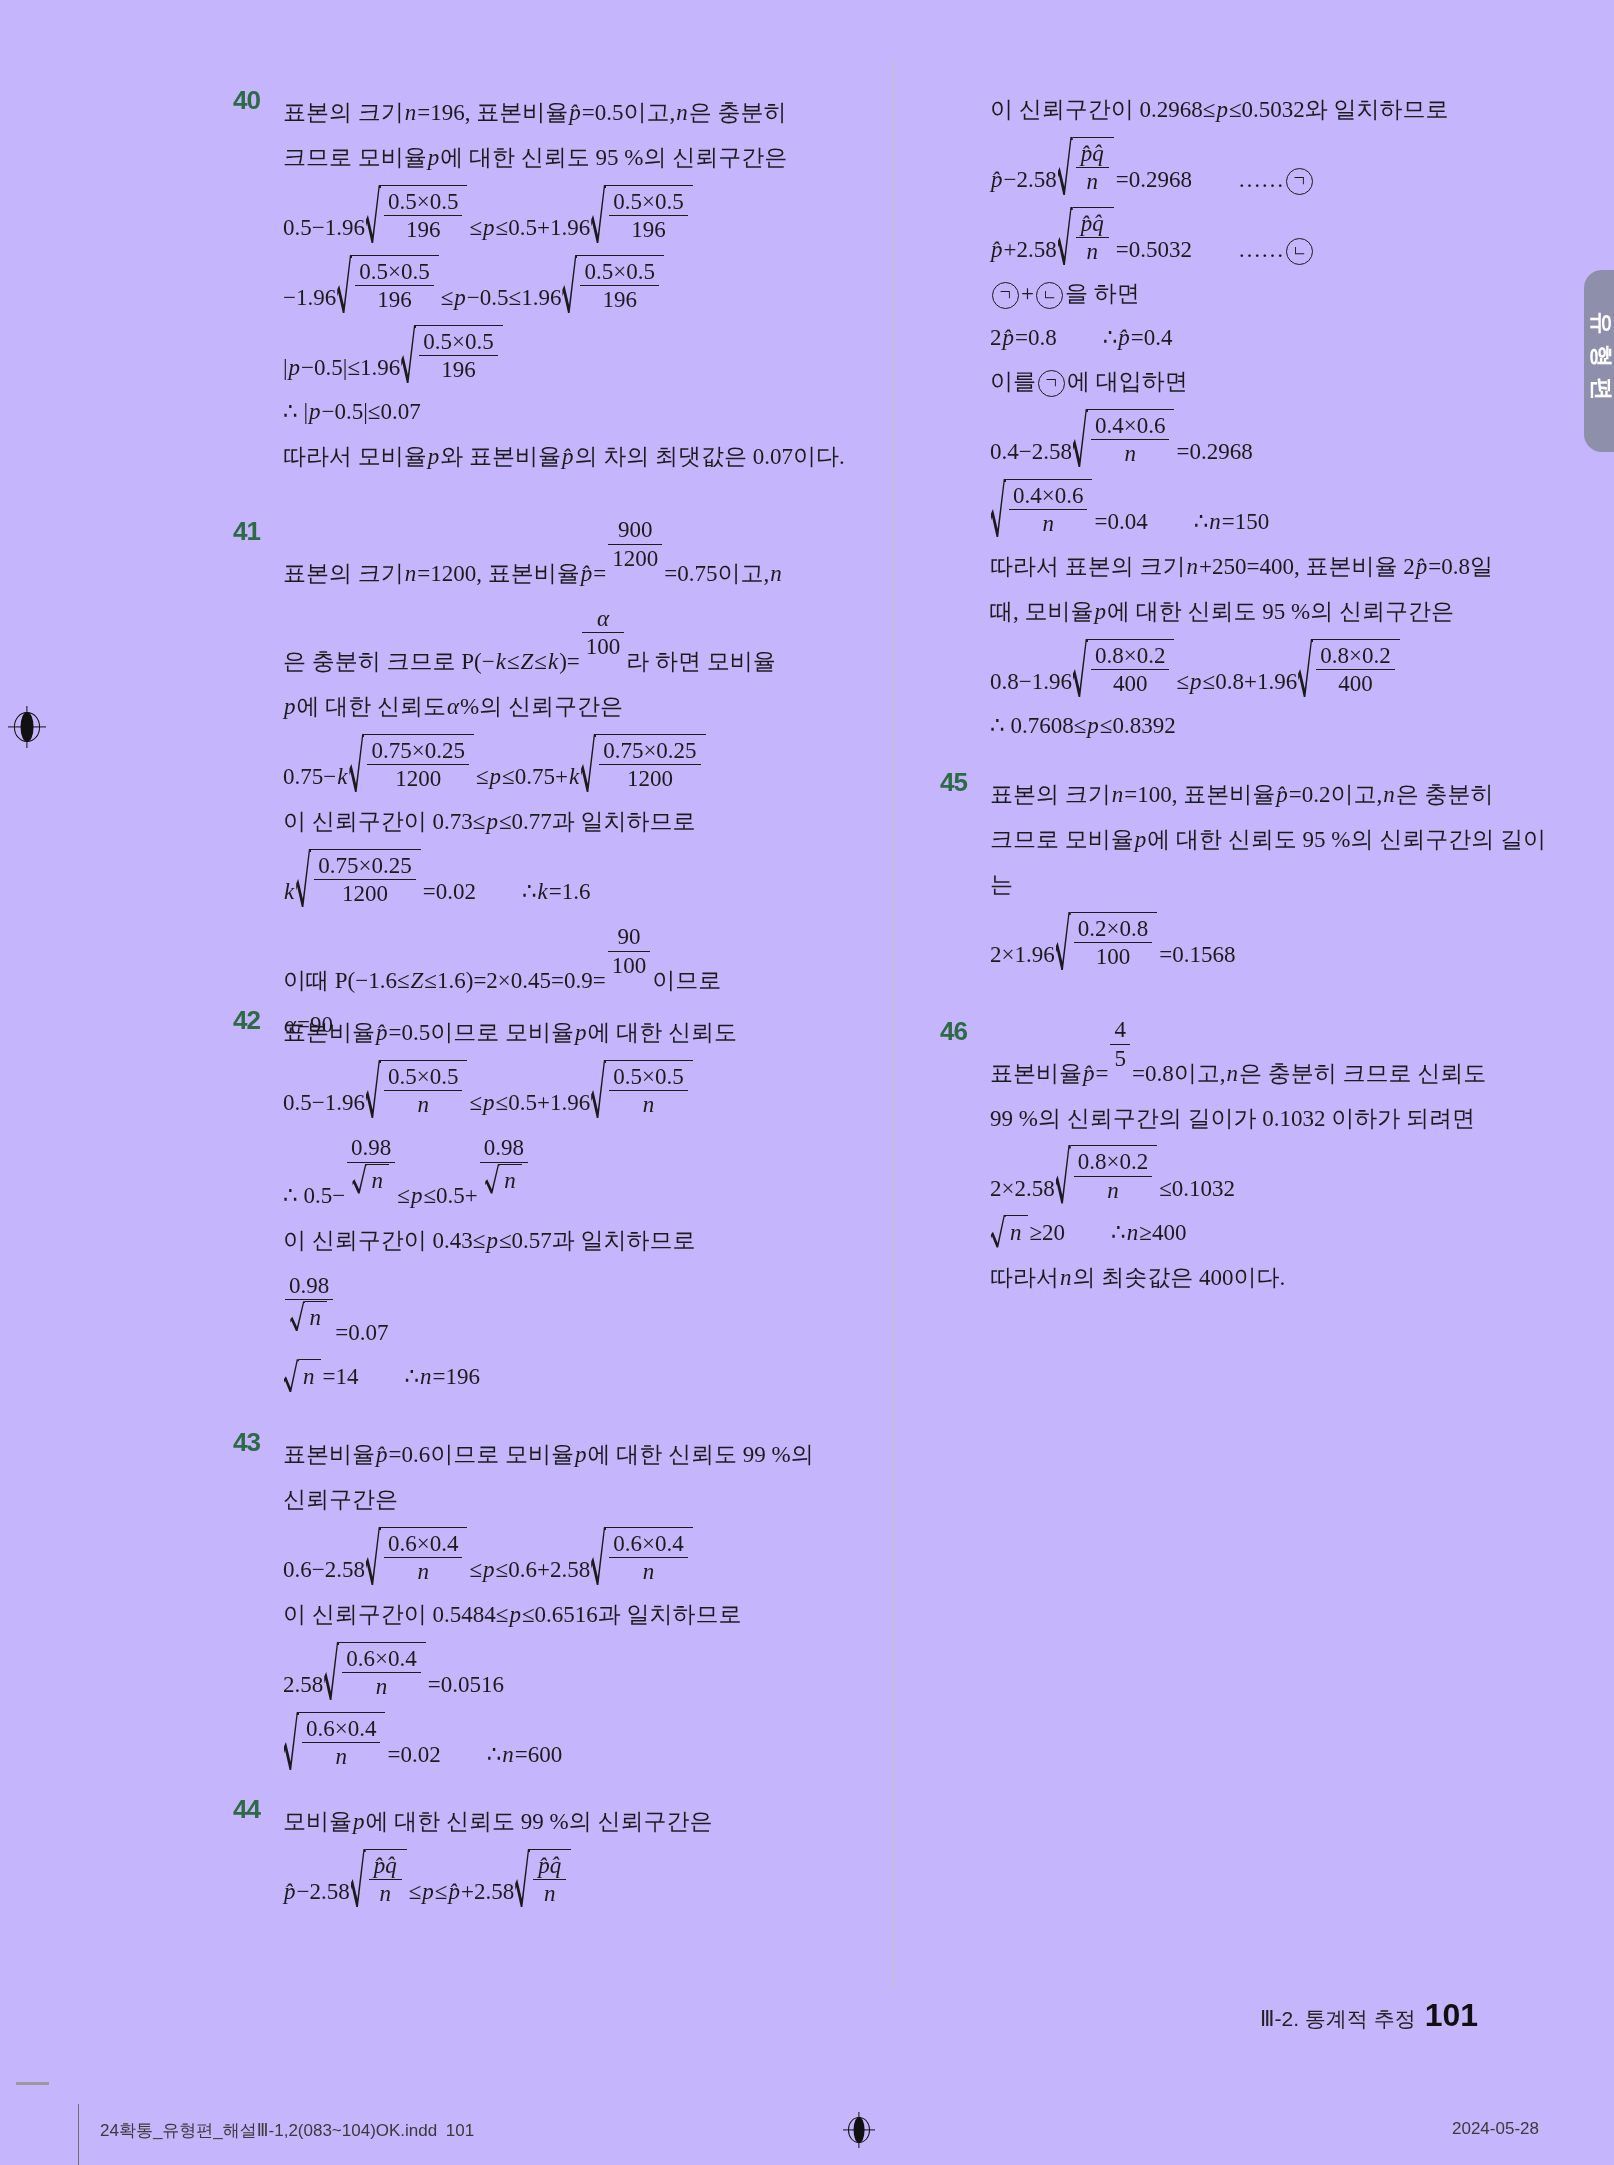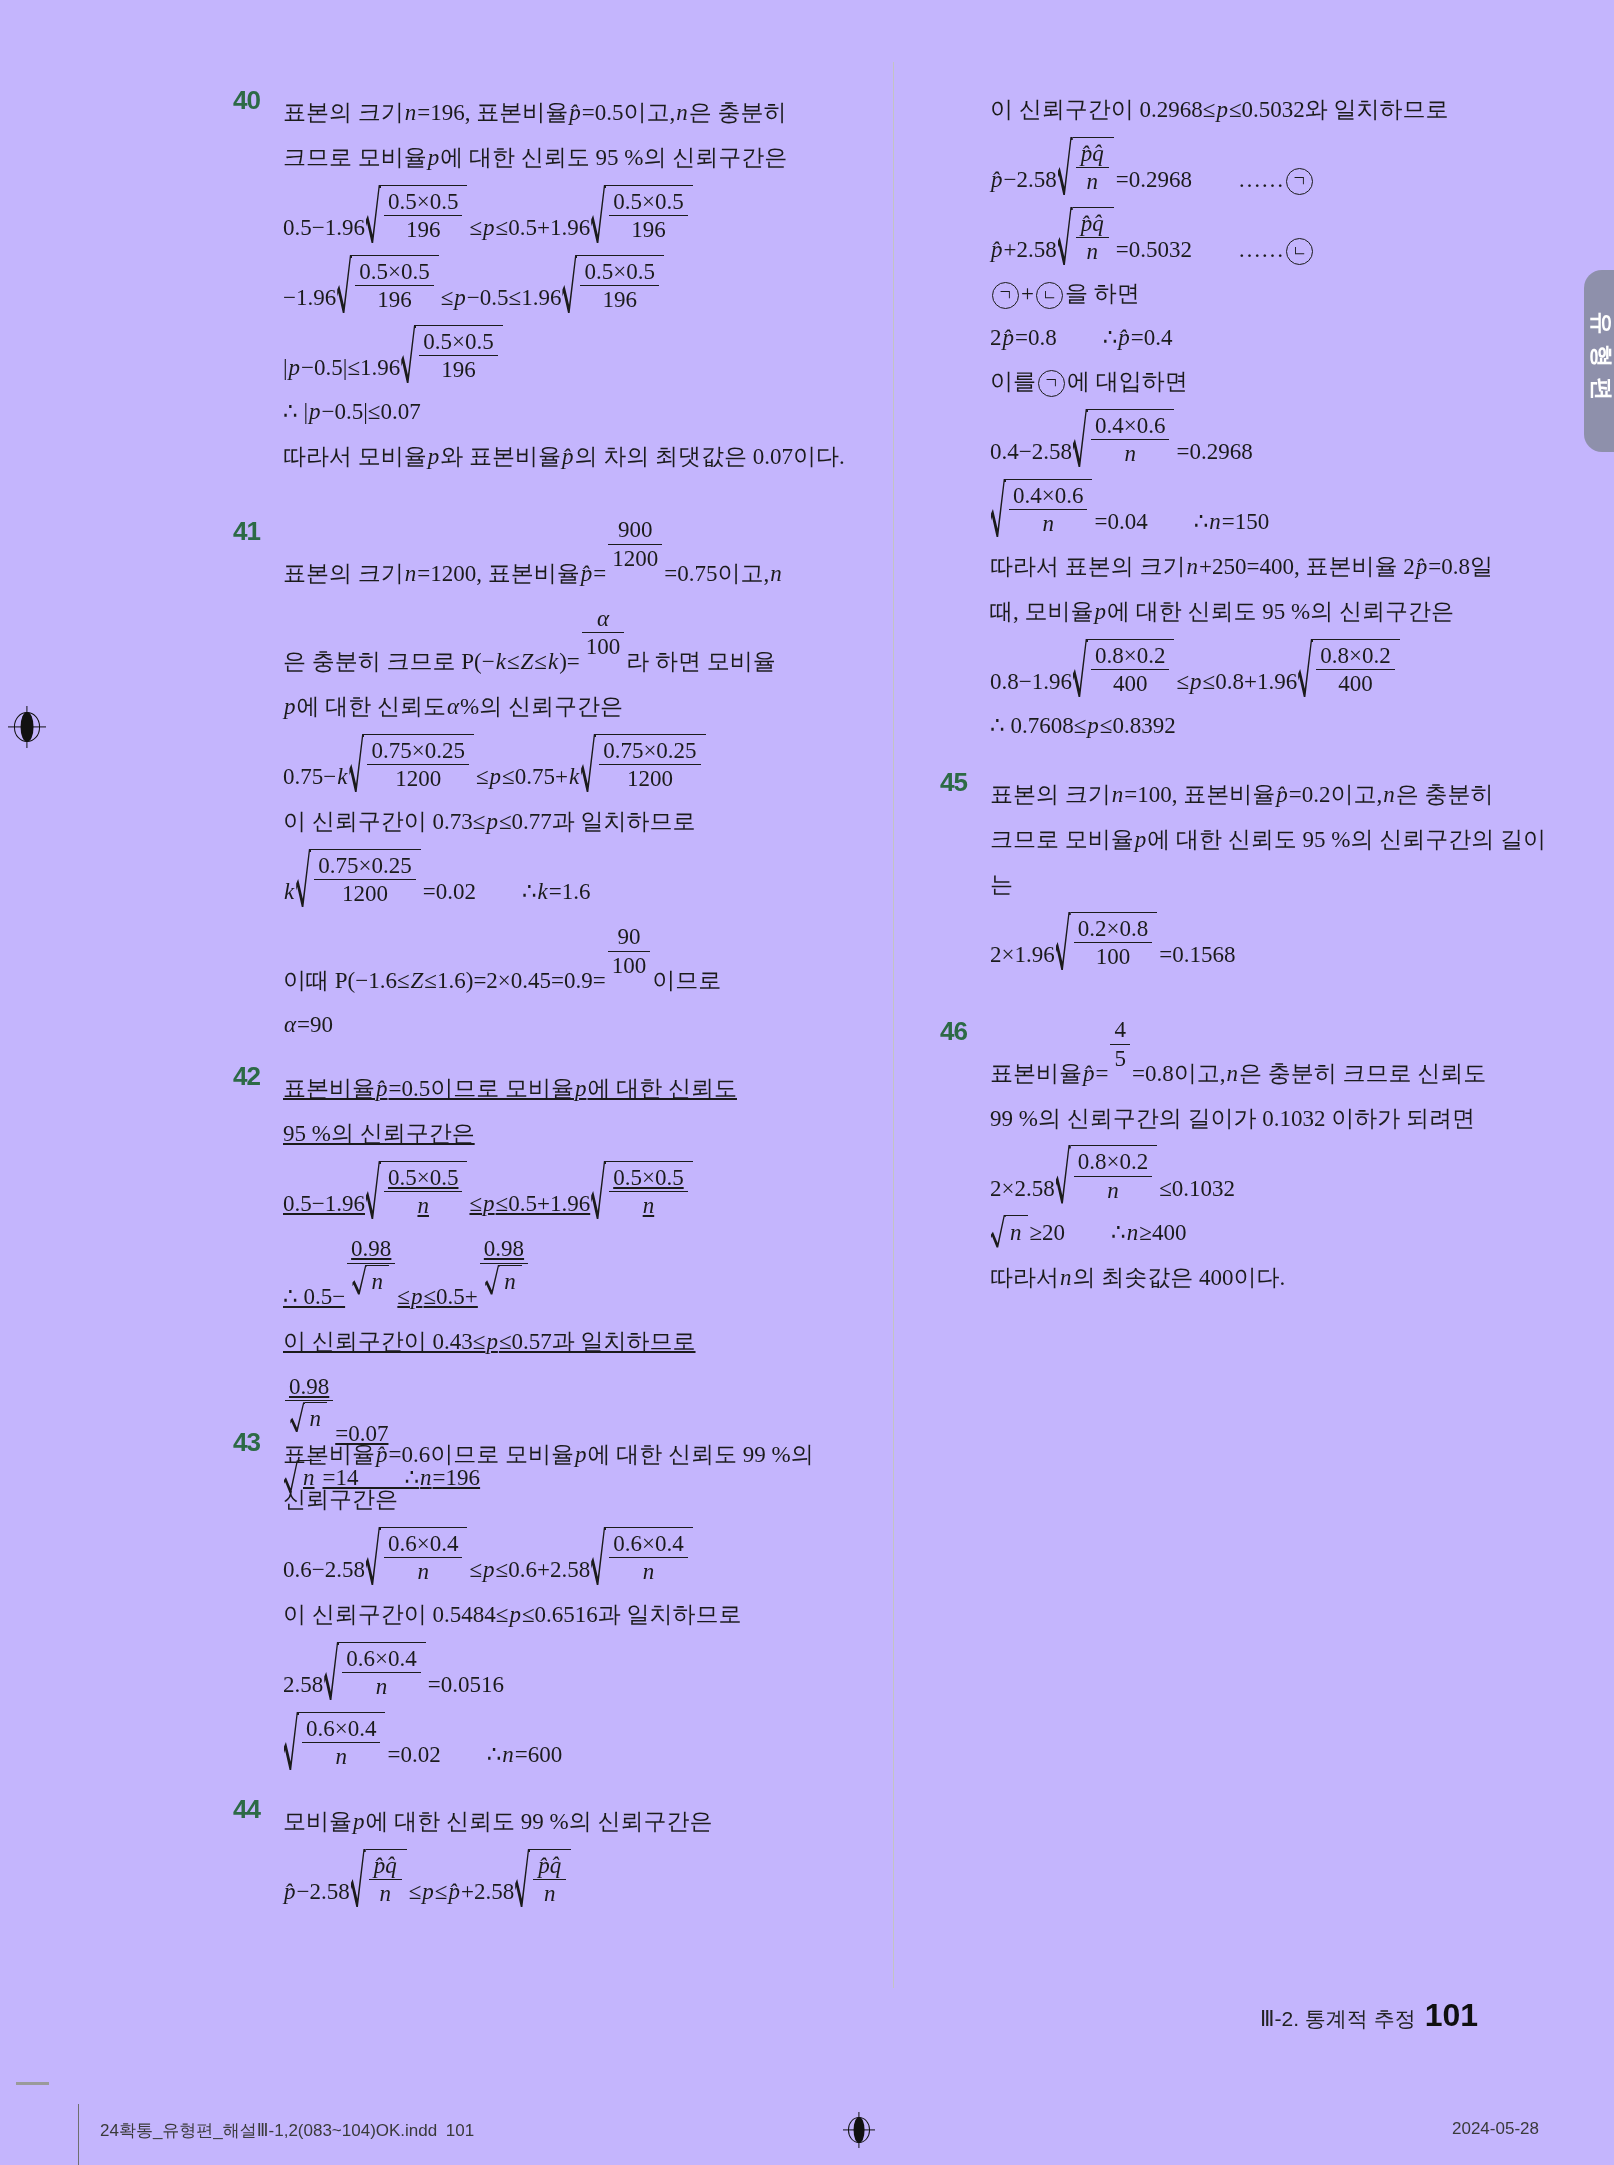--- a/index.html
+++ b/index.html
@@ -155,24 +155,23 @@
                 <span class="fd">1200</span>
               </span>
             </span>
           </span>=0.02  ∴ <i>k</i>=1.6</div>
         <div class="line m">이때 P(−1.6≤<i>Z</i>≤1.6)=2×0.45=0.9=<span class="frac">
             <span class="fn">90</span>
             <span class="fd">100</span>
           </span>이므로</div>
         <div class="line s"><i>α</i>=90</div>
       </section>
-      <section class="prob" style="left: 283px; top: 1059px; width: 585px; text-decoration: underline;">
+      <section class="prob" style="left: 283px; top: 1003px; width: 585px;">
         <span class="pnum">42</span>
         <div class="line t">표본비율 <i>p̂</i>=0.5이므로 모비율 <i>p</i>에 대한 신뢰도</div>
-        <div class="line t">95 %의 신뢰구간은</div>
         <div class="line m">0.5−1.96<span class="sqrt">
             <span class="rad"></span>
             <span class="vin">
               <span class="frac">
                 <span class="fn">0.5×0.5</span>
                 <span class="fd"><i>n</i></span>
               </span>
             </span>
           </span>≤<i>p</i>≤0.5+1.96<span class="sqrt">
             <span class="rad"></span>

